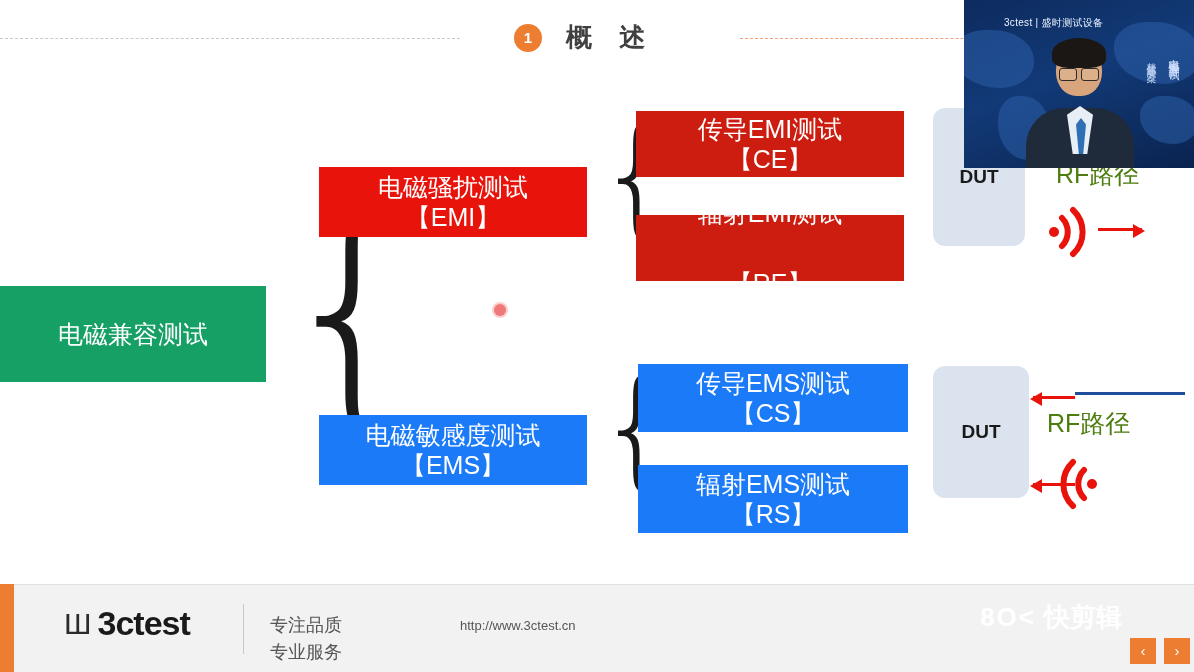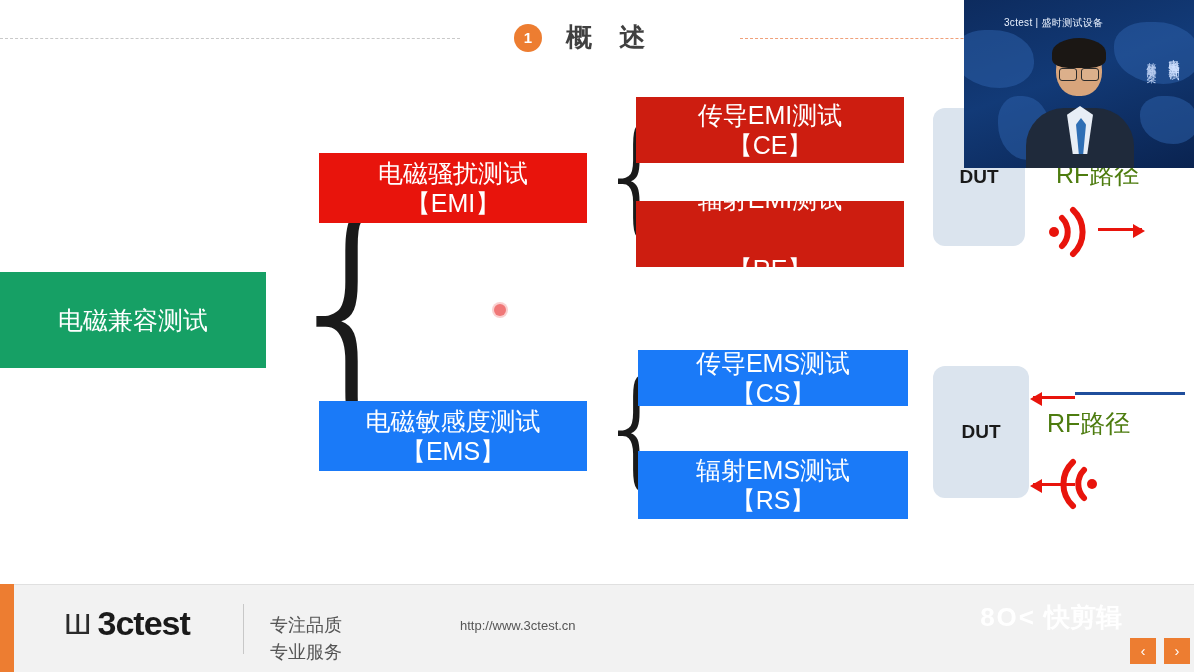--- a/index.html
+++ b/index.html
@@ -60,20 +60,21 @@
   .box {
     position: absolute;
     display: flex;
     flex-direction: column;
     align-items: center;
     justify-content: center;
     color: #ffffff;
     text-align: center;
     line-height: 1.22;
     font-size: 25px;
+    margin-top: 14px;
   }
   .box .l1, .box .l2 { display: block; white-space: nowrap; }
 
   #box-emc {
     left: 0px; top: 272px;
     width: 266px; height: 96px;
     background: #1f9d55;
     background: #16a065;
   }
   #box-emi {
@@ -92,21 +93,21 @@
     background: #cd1d10;
   }
   #box-re {
     left: 636px; top: 201px;
     width: 268px; height: 66px;
     background: #cd1d10;
     gap: 40px;
   }
   #box-cs {
     left: 638px; top: 350px;
-    width: 270px; height: 56px;
+    width: 270px; height: 68px;
     background: #1a7af8;
   }
   #box-rs {
     left: 638px; top: 451px;
     width: 270px; height: 68px;
     background: #1a7af8;
   }
 
   
   .brace {

